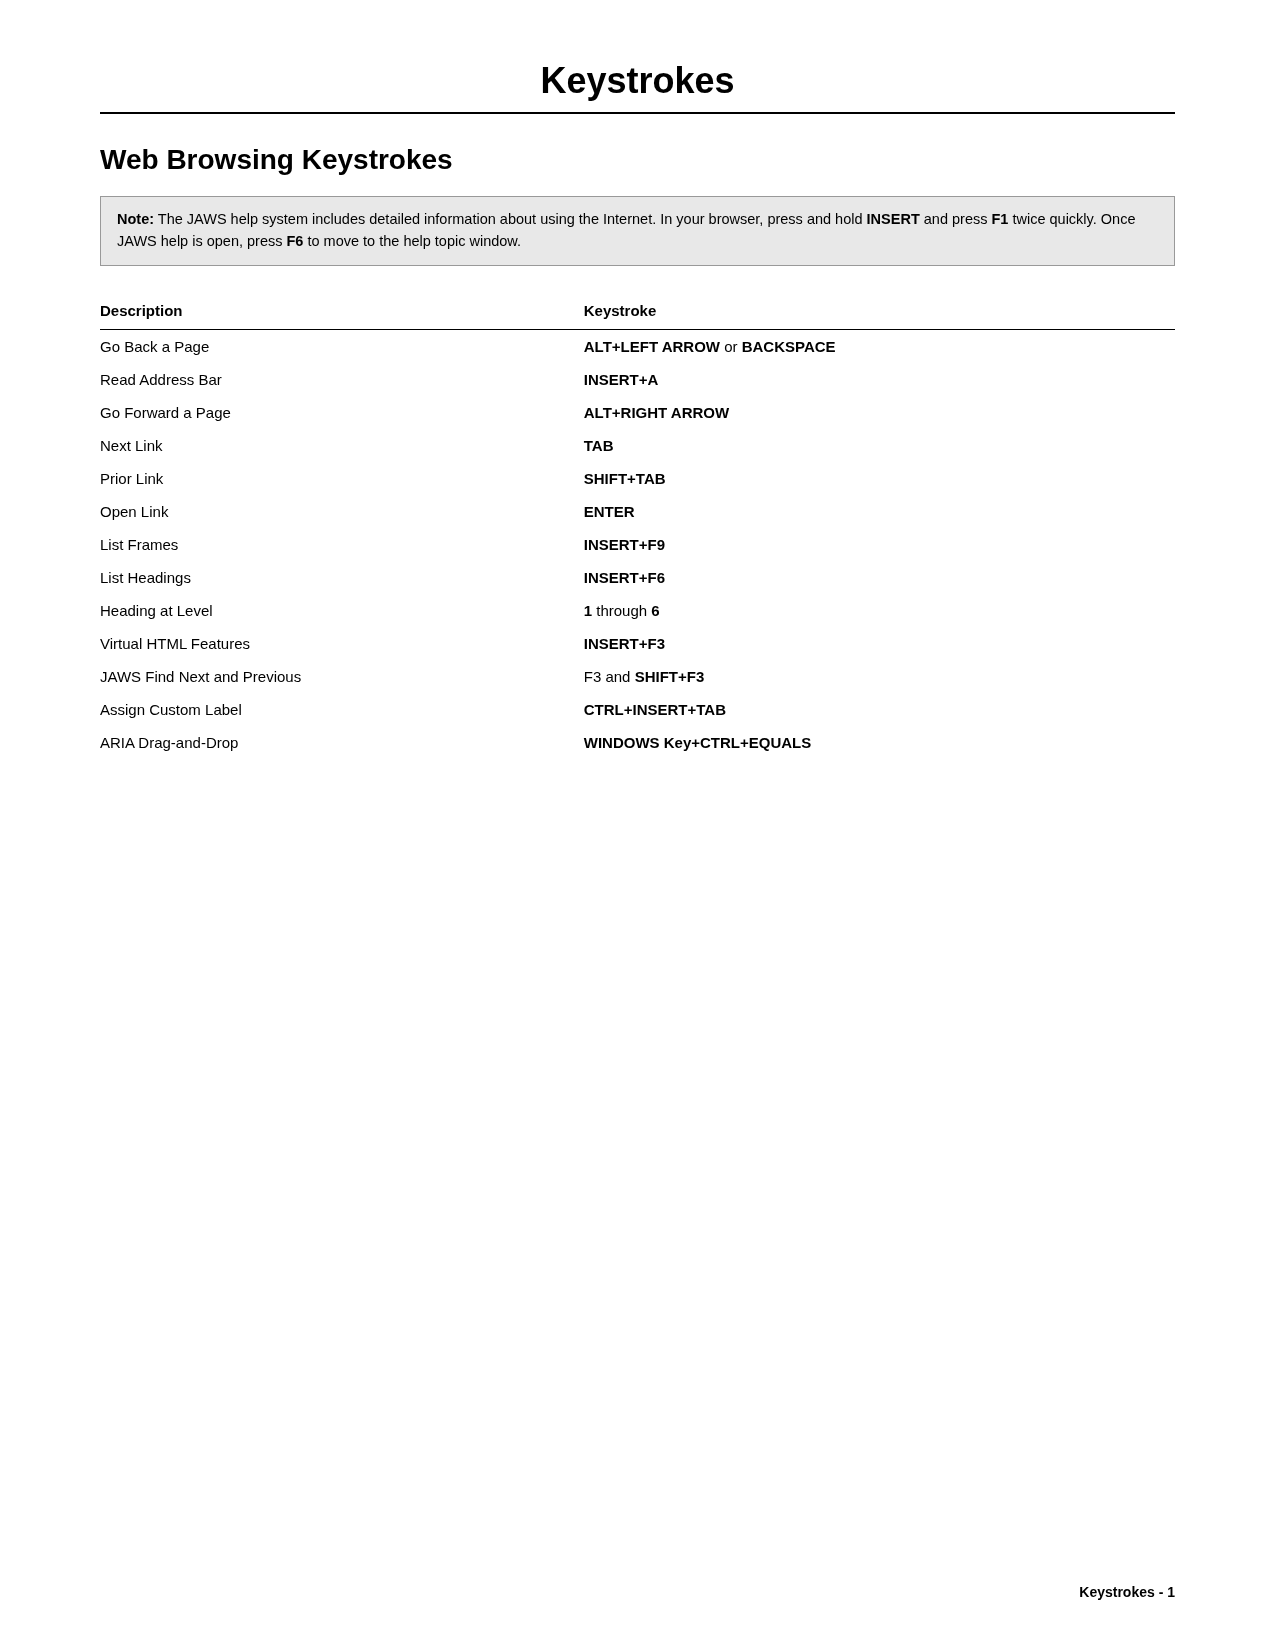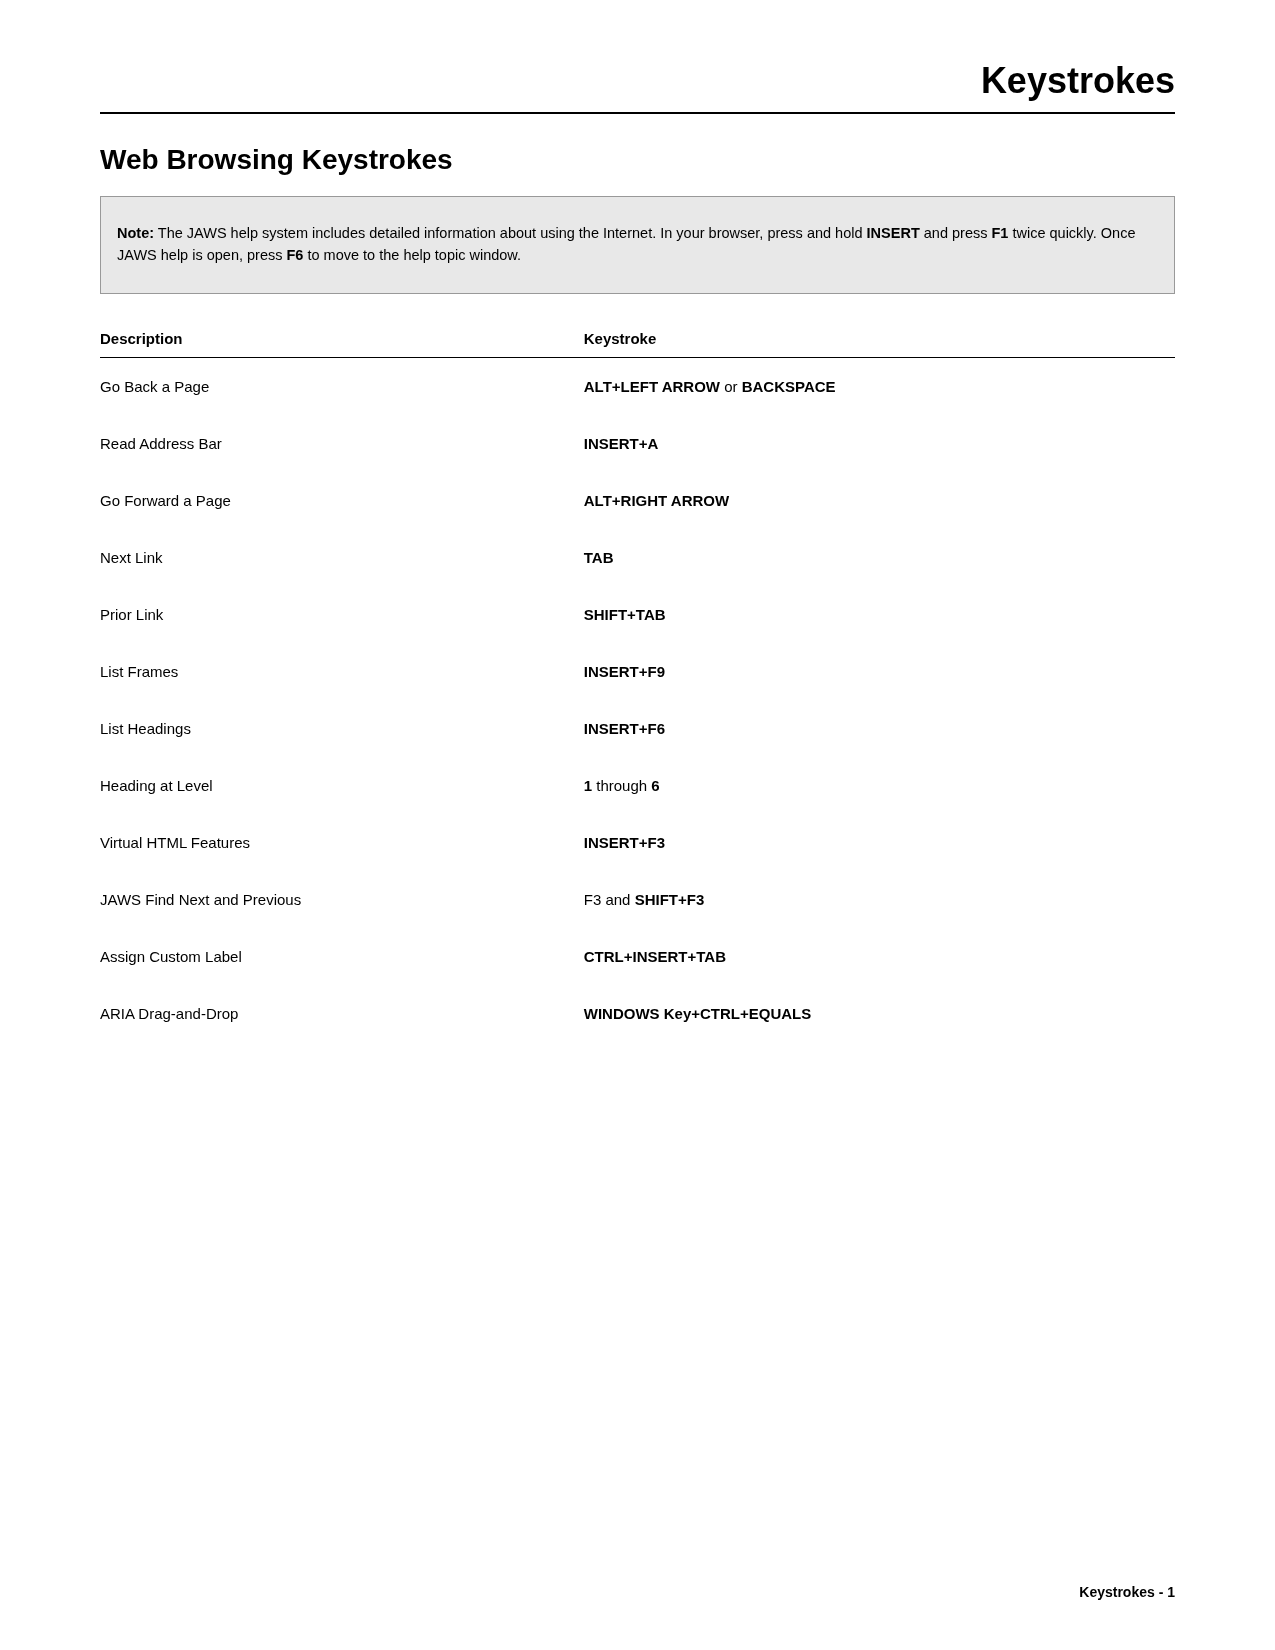--- a/index.html
+++ b/index.html
@@ -21,42 +21,42 @@
     .page-container {
       padding: 60px 100px 80px 100px;
       max-width: 1275px;
     }
 
     
     .page-title-section {
       border-bottom: 2px solid #000;
       padding-bottom: 10px;
       margin-bottom: 30px;
-      text-align: right;
+      text-align: center;
     }
 
     .page-title {
       font-size: 36px;
       font-weight: bold;
       color: #000;
     }
 
     
     .main-heading {
       font-size: 28px;
       font-weight: bold;
       margin-bottom: 20px;
       color: #000;
     }
 
     
     .note-box {
       border: 1px solid #999;
       background-color: #e8e8e8;
-      padding: 26px 16px;
+      padding: 12px 16px;
       margin-bottom: 30px;
       font-size: 14.5px;
       line-height: 1.5;
     }
 
     .note-label {
       font-weight: bold;
     }
 
     
@@ -75,21 +75,21 @@
 
     .keystroke-table th {
       font-weight: bold;
       font-size: 15px;
       text-align: left;
       padding: 6px 0 10px 0;
       border-bottom: 1px solid #000;
     }
 
     .keystroke-table td {
-      padding: 18px 0;
+      padding: 6px 0;
       vertical-align: top;
       font-size: 15px;
       line-height: 1.4;
     }
 
     .keystroke-table td:first-child {
       width: 45%;
       padding-right: 20px;
     }
 
@@ -149,20 +149,24 @@
         </tr>
         <tr>
           <td>Next Link</td>
           <td><strong>TAB</strong></td>
         </tr>
         <tr>
           <td>Prior Link</td>
           <td><strong>SHIFT+TAB</strong></td>
         </tr>
         <tr>
+          <td>Open Link</td>
+          <td><strong>ENTER</strong></td>
+        </tr>
+        <tr>
           <td>List Frames</td>
           <td><strong>INSERT+F9</strong></td>
         </tr>
         <tr>
           <td>List Headings</td>
           <td><strong>INSERT+F6</strong></td>
         </tr>
         <tr>
           <td>Heading at Level</td>
           <td><strong>1</strong><span> through </span><strong>6</strong></td>

